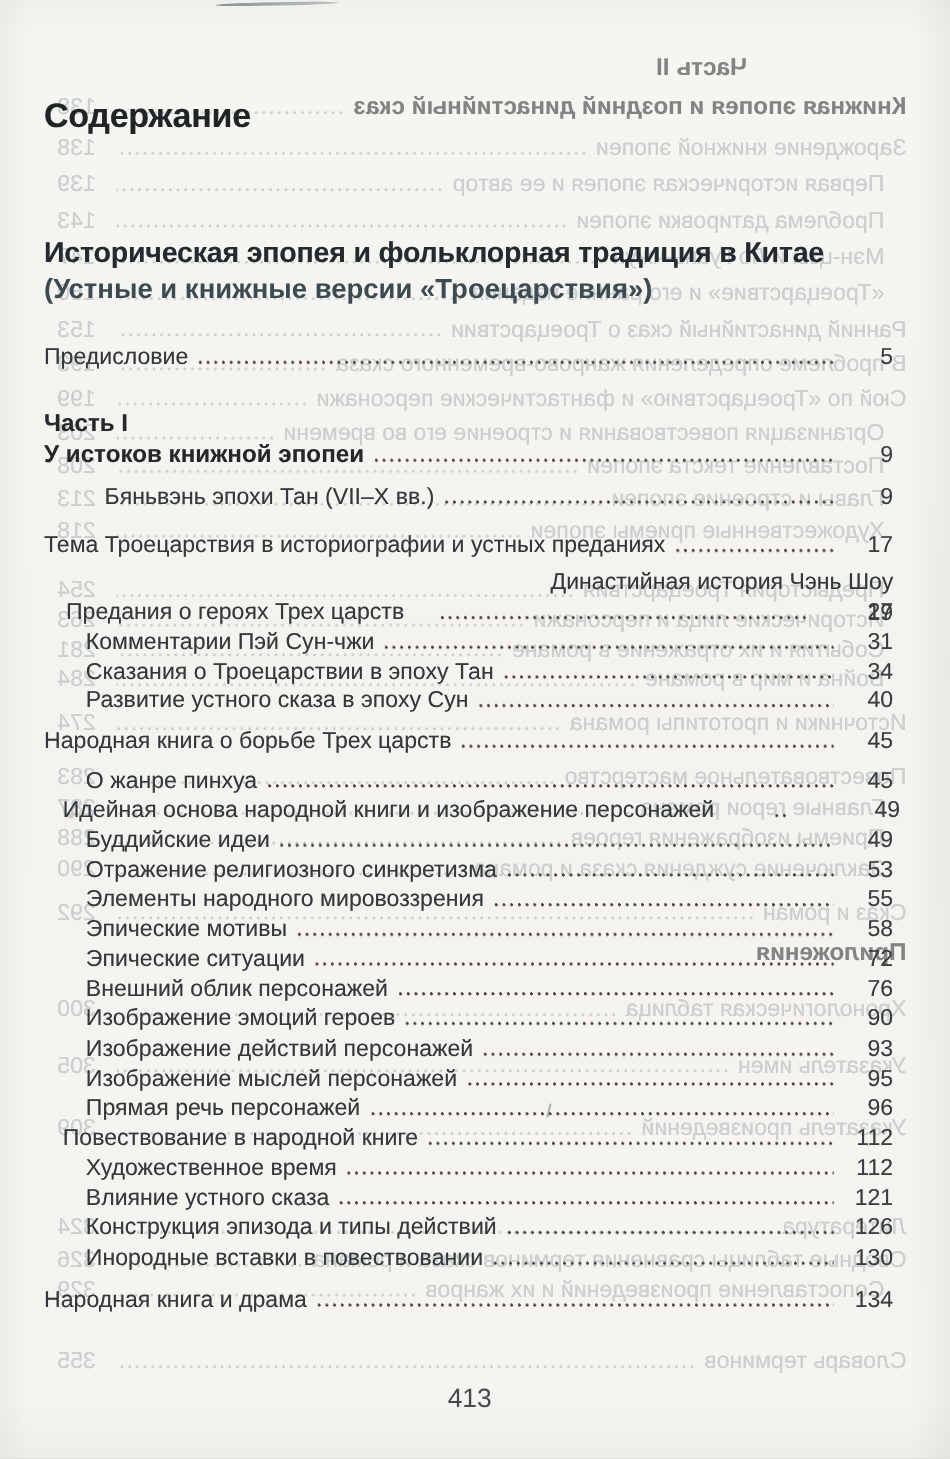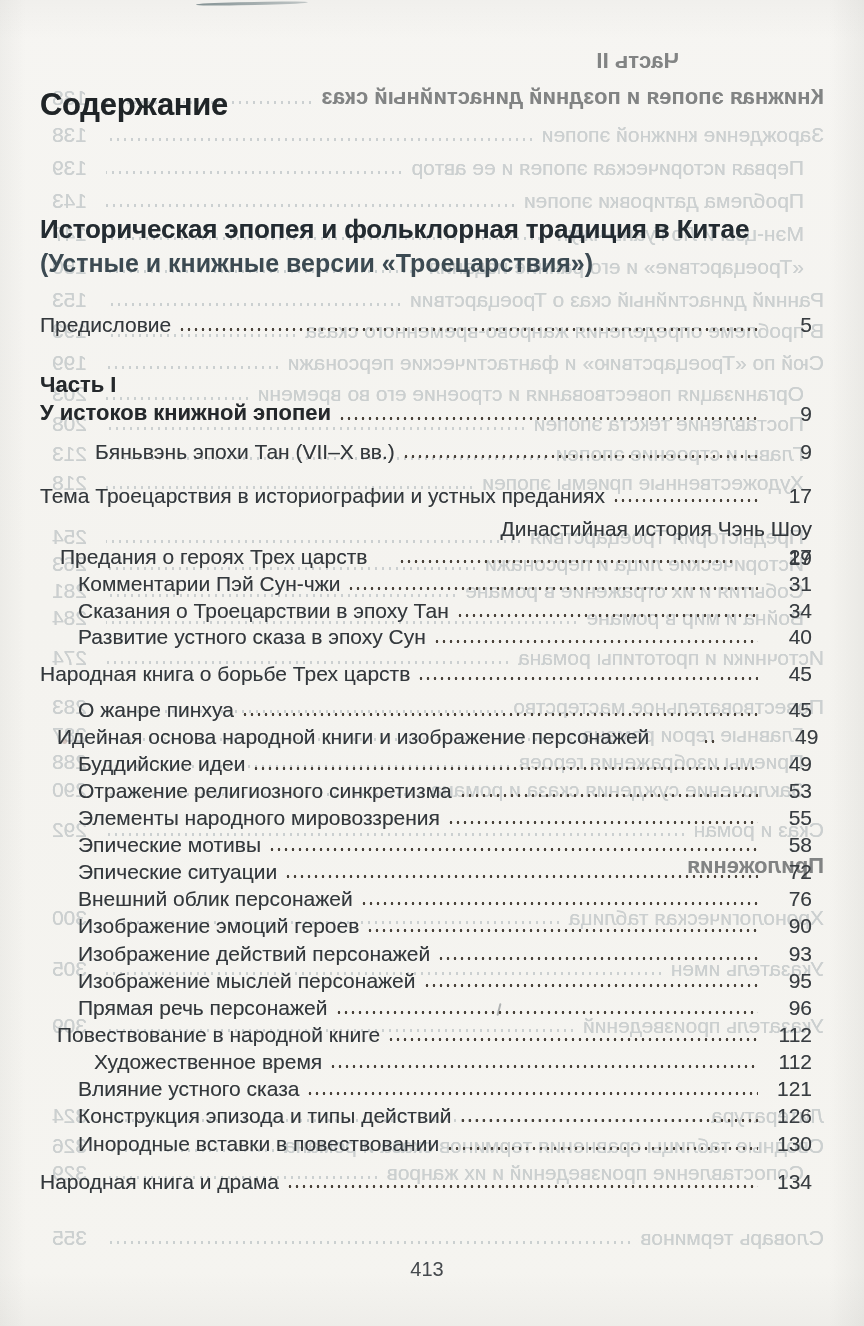--- a/index.html
+++ b/index.html
@@ -77,21 +77,21 @@
     min-width: 14px;
   }
   .toc-page {
     min-width: 44px; text-align: right;
     font-weight: 400; font-size: 21px;
     color: #383d41; white-space: nowrap;
   }
 
   .folio {
     position: absolute; left: 0; top: 1258px; width: 854px;
-    text-align: center; font-size: 20px; color: #45494d;
+    text-align: center; font-size: 24px; color: #45494d;
   }
 
   
   .scratch-top {
     position: absolute; left: 196px; top: 2px; width: 112px; height: 3px;
     background: linear-gradient(90deg, rgba(70,92,97,0.85), rgba(123,138,142,0.55));
     border-radius: 45%/60%;
     transform: rotate(-1.2deg);
     opacity: 0.75;
   }
@@ -392,21 +392,21 @@
         <div class="toc-row" style="top: 995px; left: 78px;">
           <span class="toc-label">Прямая речь персонажей</span>
           <span class="toc-dots"></span>
           <span class="toc-page">96</span>
         </div>
         <div class="toc-row" style="top: 1022px; left: 57px;">
           <span class="toc-label">Повествование в народной книге</span>
           <span class="toc-dots"></span>
           <span class="toc-page">112</span>
         </div>
-        <div class="toc-row" style="top: 1049px; left: 78px; margin-left: 16px;">
+        <div class="toc-row" style="top: 1049px; left: 78px;">
           <span class="toc-label">Художественное время</span>
           <span class="toc-dots"></span>
           <span class="toc-page">112</span>
         </div>
         <div class="toc-row" style="top: 1076px; left: 78px;">
           <span class="toc-label">Влияние устного сказа</span>
           <span class="toc-dots"></span>
           <span class="toc-page">121</span>
         </div>
         <div class="toc-row" style="top: 1103px; left: 78px;">

